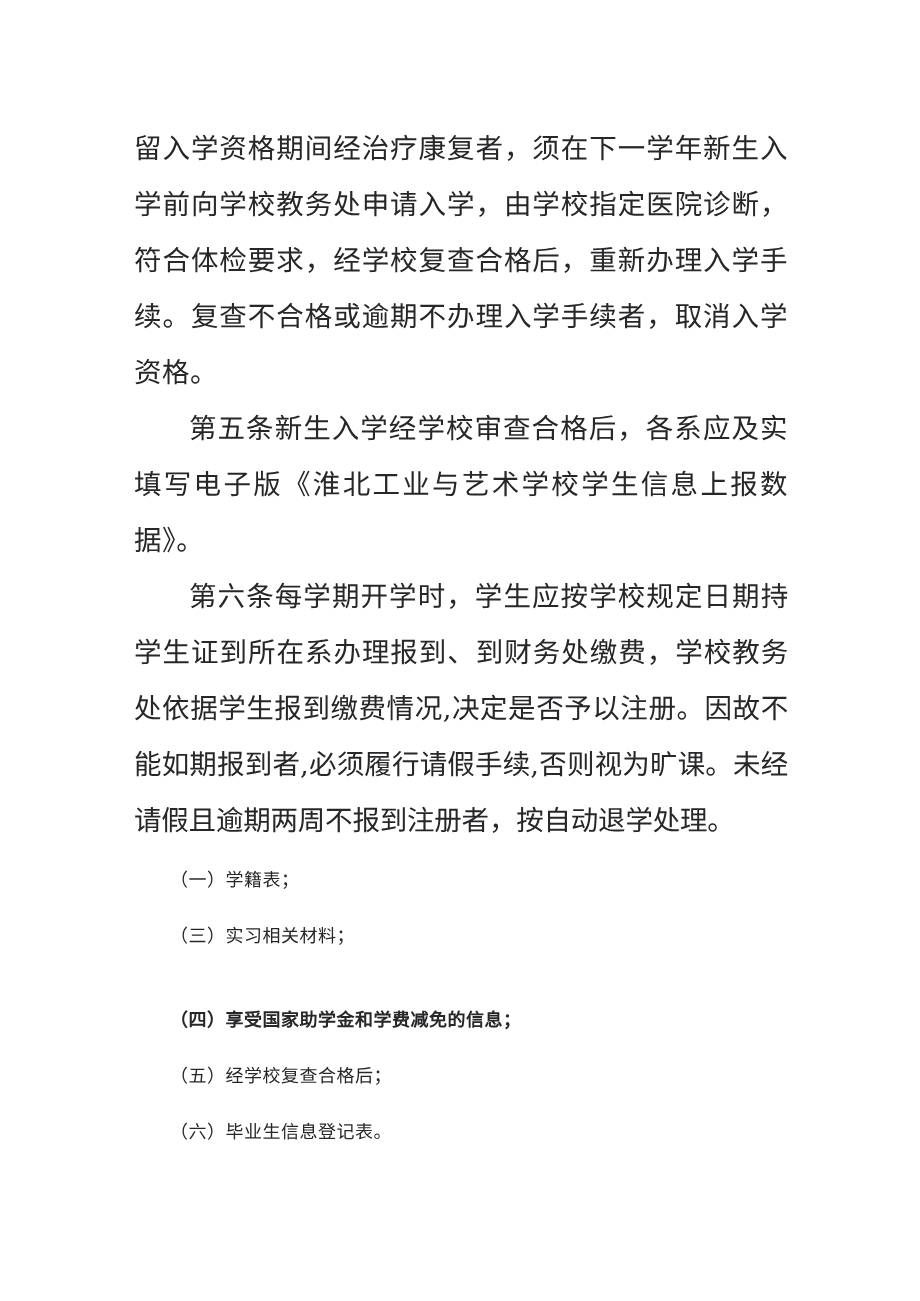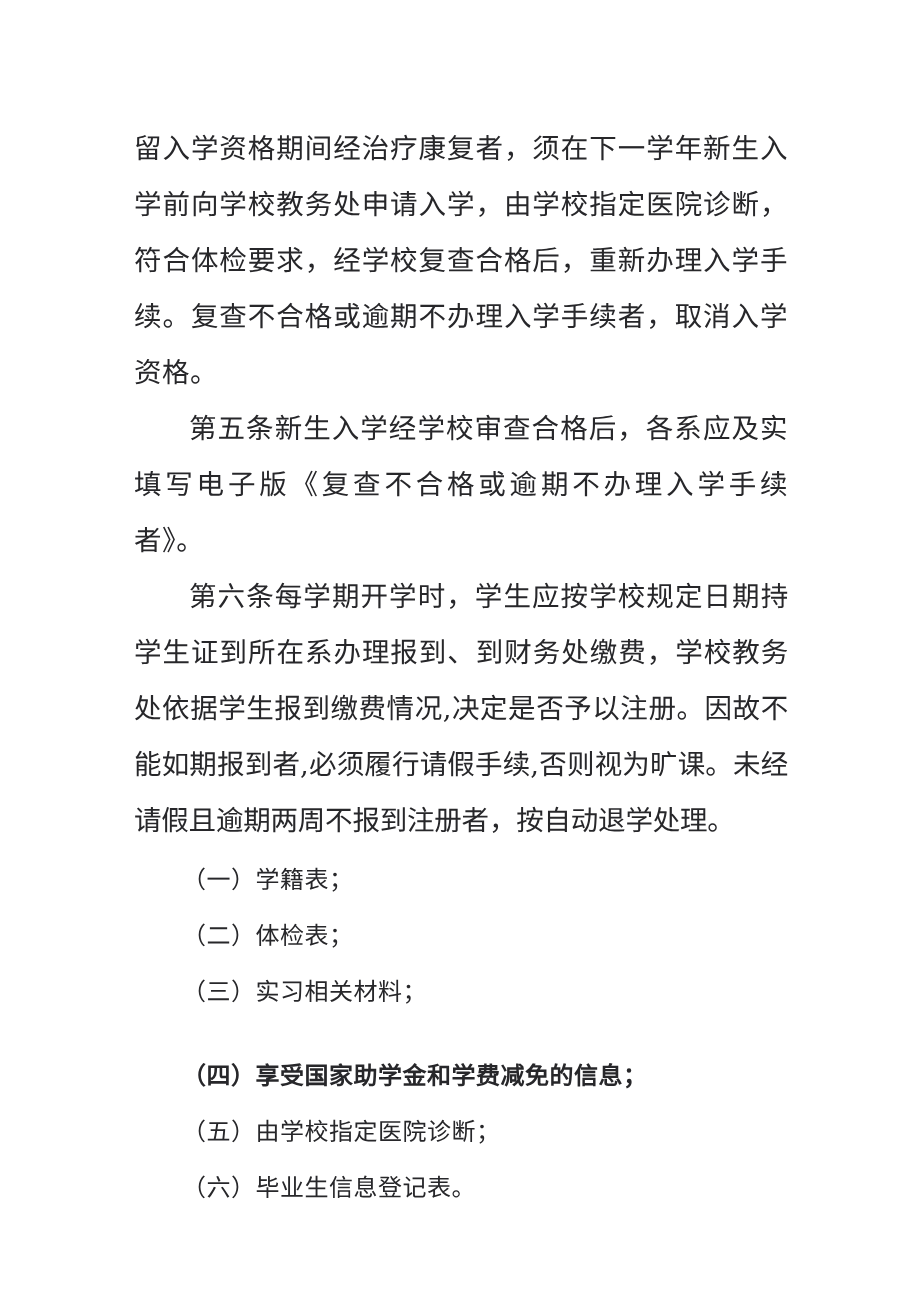--- a/index.html
+++ b/index.html
@@ -53,21 +53,21 @@
   }
 
   
   .para.tight {
     letter-spacing: -0.2px;
   }
 
   
   .list-item {
     margin: 0;
-    font-size: 24px;
+    font-size: 18px;
     line-height: 56px;
     color: #27272a;
     text-align: left;
     letter-spacing: 0.5px;
     text-indent: 2em;
     white-space: nowrap;
   }
 
   
   .list-item.gap-before {
@@ -78,33 +78,32 @@
   .spacer-sm { height: 4px; }
 </style>
 </head>
 <body>
 
 <div class="page">
   <div class="doc-body">
 
     <p class="para cont">留入学资格期间经治疗康复者，须在下一学年新生入学前向学校教务处申请入学，由学校指定医院诊断，符合体检要求，经学校复查合格后，重新办理入学手续。复查不合格或逾期不办理入学手续者，取消入学资格。</p>
 
-    <p class="para indent">第五条新生入学经学校审查合格后，各系应及实填写电子版《复查不合格或逾期不办理入学手续者》。</p>
+    <p class="para indent">第五条新生入学经学校审查合格后，各系应及实填写电子版《淮北工业与艺术学校学生信息上报数据》。</p>
 
     <p class="para indent tight">第六条每学期开学时，学生应按学校规定日期持学生证到所在系办理报到、到财务处缴费，学校教务处依据学生报到缴费情况,决定是否予以注册。因故不能如期报到者,必须履行请假手续,否则视为旷课。未经请假且逾期两周不报到注册者，按自动退学处理。</p>
 
 
     <div class="spacer-sm"></div>
 
     <p class="list-item">（一）学籍表；</p>
 
-    <p class="list-item">（二）体检表；</p>
 
     <p class="list-item">（三）实习相关材料；</p>
 
     <p class="list-item gap-before">（四）享受国家助学金和学费减免的信息；</p>
 
-    <p class="list-item">（五）由学校指定医院诊断；</p>
+    <p class="list-item">（五）经学校复查合格后；</p>
 
     <p class="list-item">（六）毕业生信息登记表。</p>
 
   </div>
 </div>
 
 </body></html>

